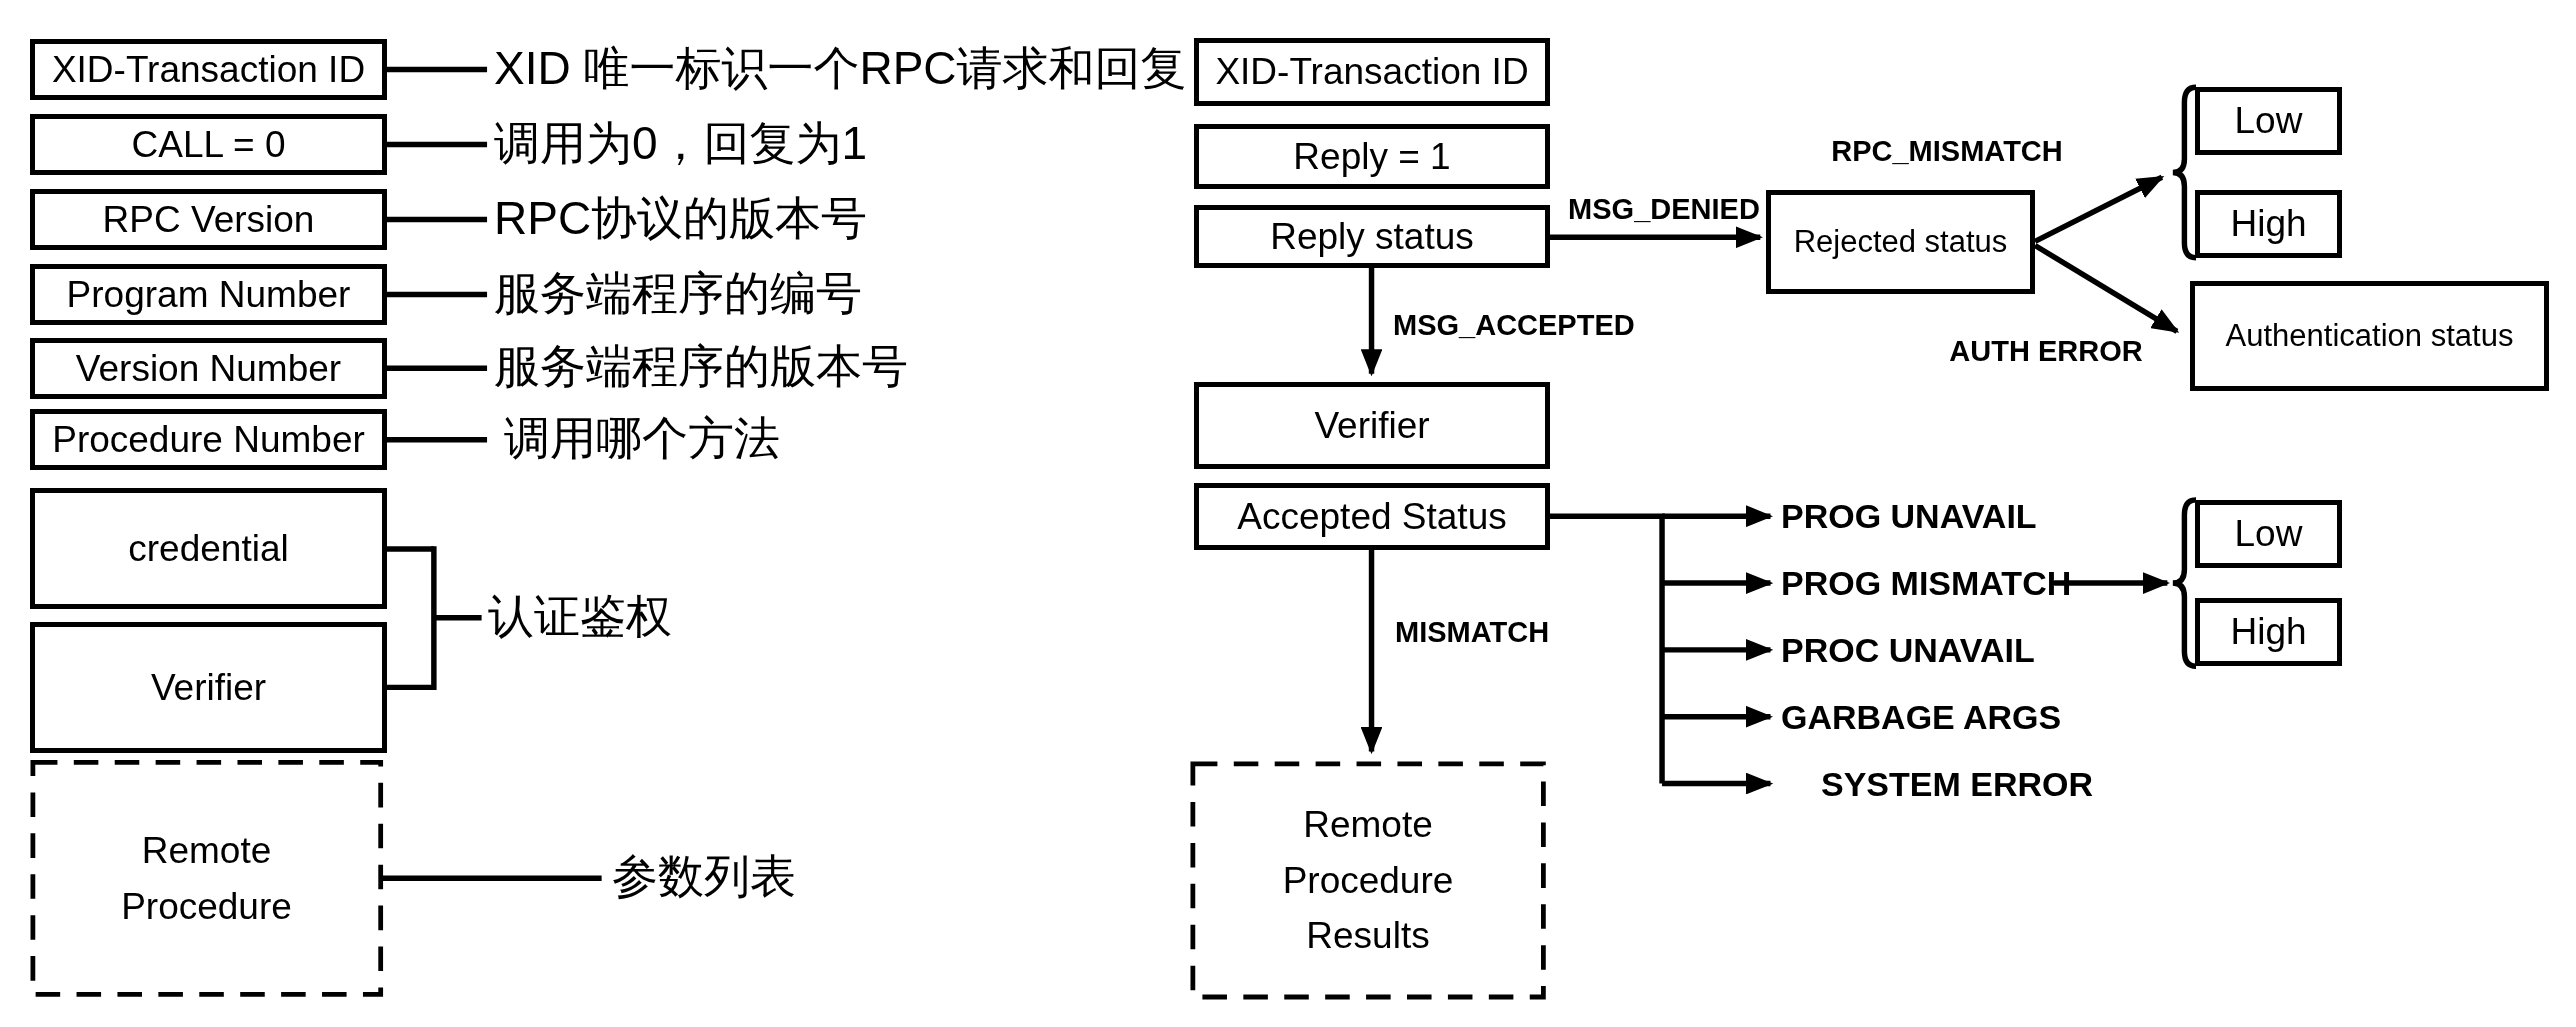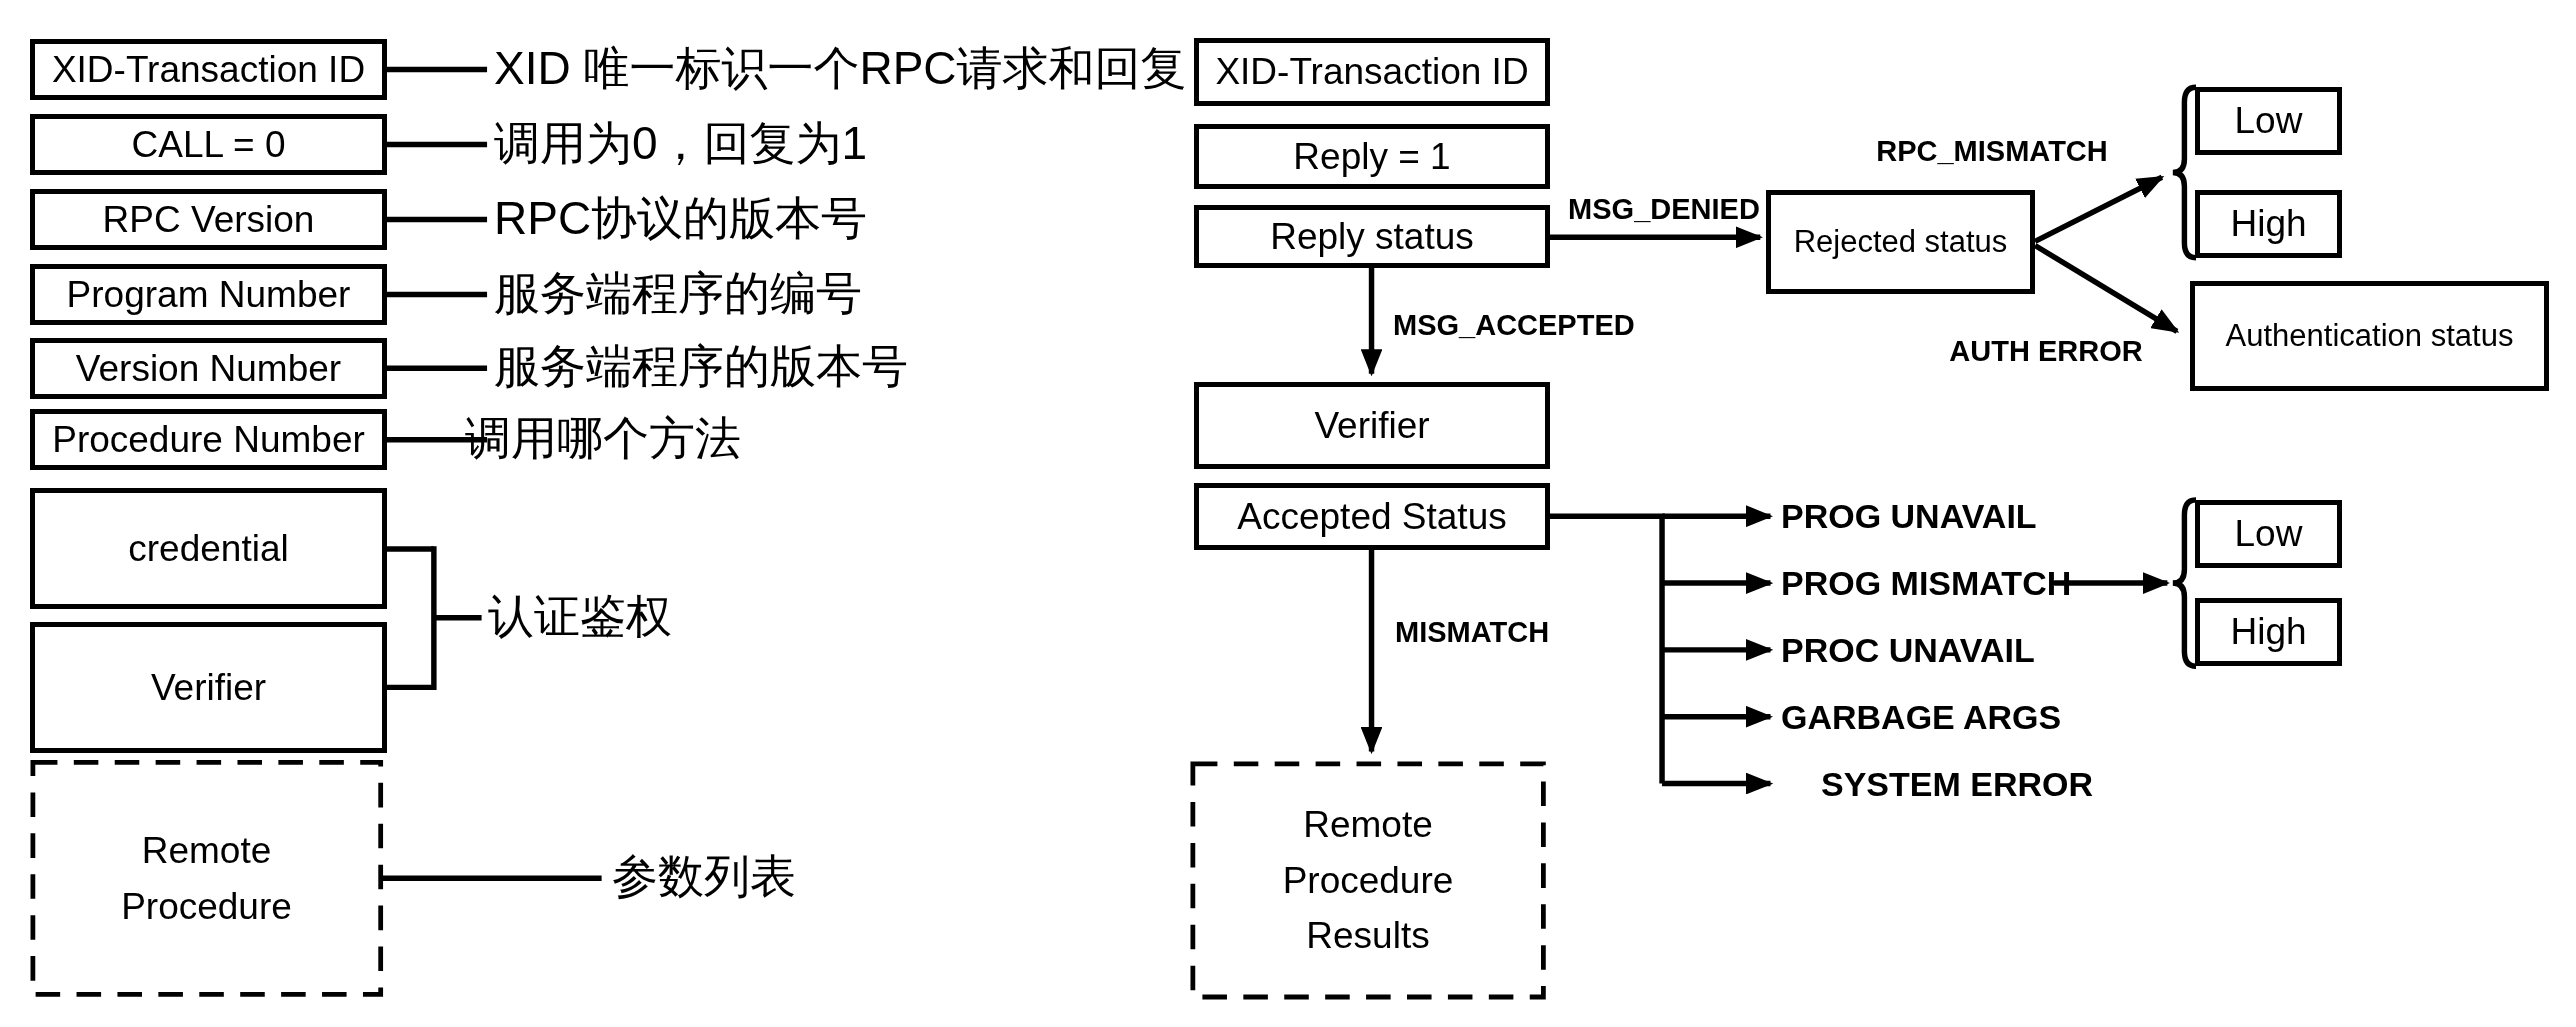--- a/index.html
+++ b/index.html
@@ -104,21 +104,21 @@
   <div class="dashedtext" style="left:30px; top:760px; width:353px; height:237px">
     <div>Remote</div>
     <div>Procedure</div>
   </div>
 
   <div class="lbl cn" style="left:494px; top:70px">XID 唯一标识一个RPC请求和回复</div>
   <div class="lbl cn" style="left:494px; top:145px">调用为0，回复为1</div>
   <div class="lbl cn" style="left:494px; top:220px">RPC协议的版本号</div>
   <div class="lbl cn" style="left:494px; top:295px">服务端程序的编号</div>
   <div class="lbl cn" style="left:494px; top:368px">服务端程序的版本号</div>
-  <div class="lbl cn" style="left:465px; top:440px">调用哪个方法</div>
+  <div class="lbl cn" style="left:504px; top:440px">调用哪个方法</div>
   <div class="lbl cn" style="left:488px; top:618px">认证鉴权</div>
   <div class="lbl cn" style="left:612px; top:878px">参数列表</div>
 
   <div class="box" style="left:1194px; top:38px;  width:356px; height:68px">XID-Transaction ID</div>
   <div class="box" style="left:1194px; top:124px; width:356px; height:65px">Reply = 1</div>
   <div class="box" style="left:1194px; top:205px; width:356px; height:63px">Reply status</div>
   <div class="box" style="left:1194px; top:382px; width:356px; height:87px">Verifier</div>
   <div class="box sm" style="left:1766px; top:190px; width:269px; height:104px">Rejected status</div>
 
   <div class="box" style="left:1194px; top:483px; width:356px; height:67px">Accepted Status</div>
@@ -130,21 +130,21 @@
   <div class="box" style="left:2195px; top:598px; width:147px; height:68px">High</div>
 
   <div class="dashedtext" style="left:1190px; top:761px; width:356px; height:239px">
     <div>Remote</div>
     <div>Procedure</div>
     <div>Results</div>
   </div>
 
   <div class="lbl edge cmid" style="left:1664px; top:209px">MSG_DENIED</div>
   <div class="lbl edge vmid" style="left:1393px; top:325px">MSG_ACCEPTED</div>
-  <div class="lbl edge cmid" style="left:1992px; top:151px">RPC_MISMATCH</div>
+  <div class="lbl edge cmid" style="left:1947px; top:151px">RPC_MISMATCH</div>
   <div class="lbl edge cmid" style="left:2046px; top:351px">AUTH ERROR</div>
   <div class="lbl edge vmid" style="left:1395px; top:632px">MISMATCH</div>
 
   <div class="lbl acc" style="left:1781px; top:516px">PROG UNAVAIL</div>
   <div class="lbl acc" style="left:1781px; top:583px">PROG MISMATCH</div>
   <div class="lbl acc" style="left:1781px; top:650px">PROC UNAVAIL</div>
   <div class="lbl acc" style="left:1781px; top:717px">GARBAGE ARGS</div>
   <div class="lbl acc" style="left:1821px; top:784px">SYSTEM ERROR</div>
 
 </div>

